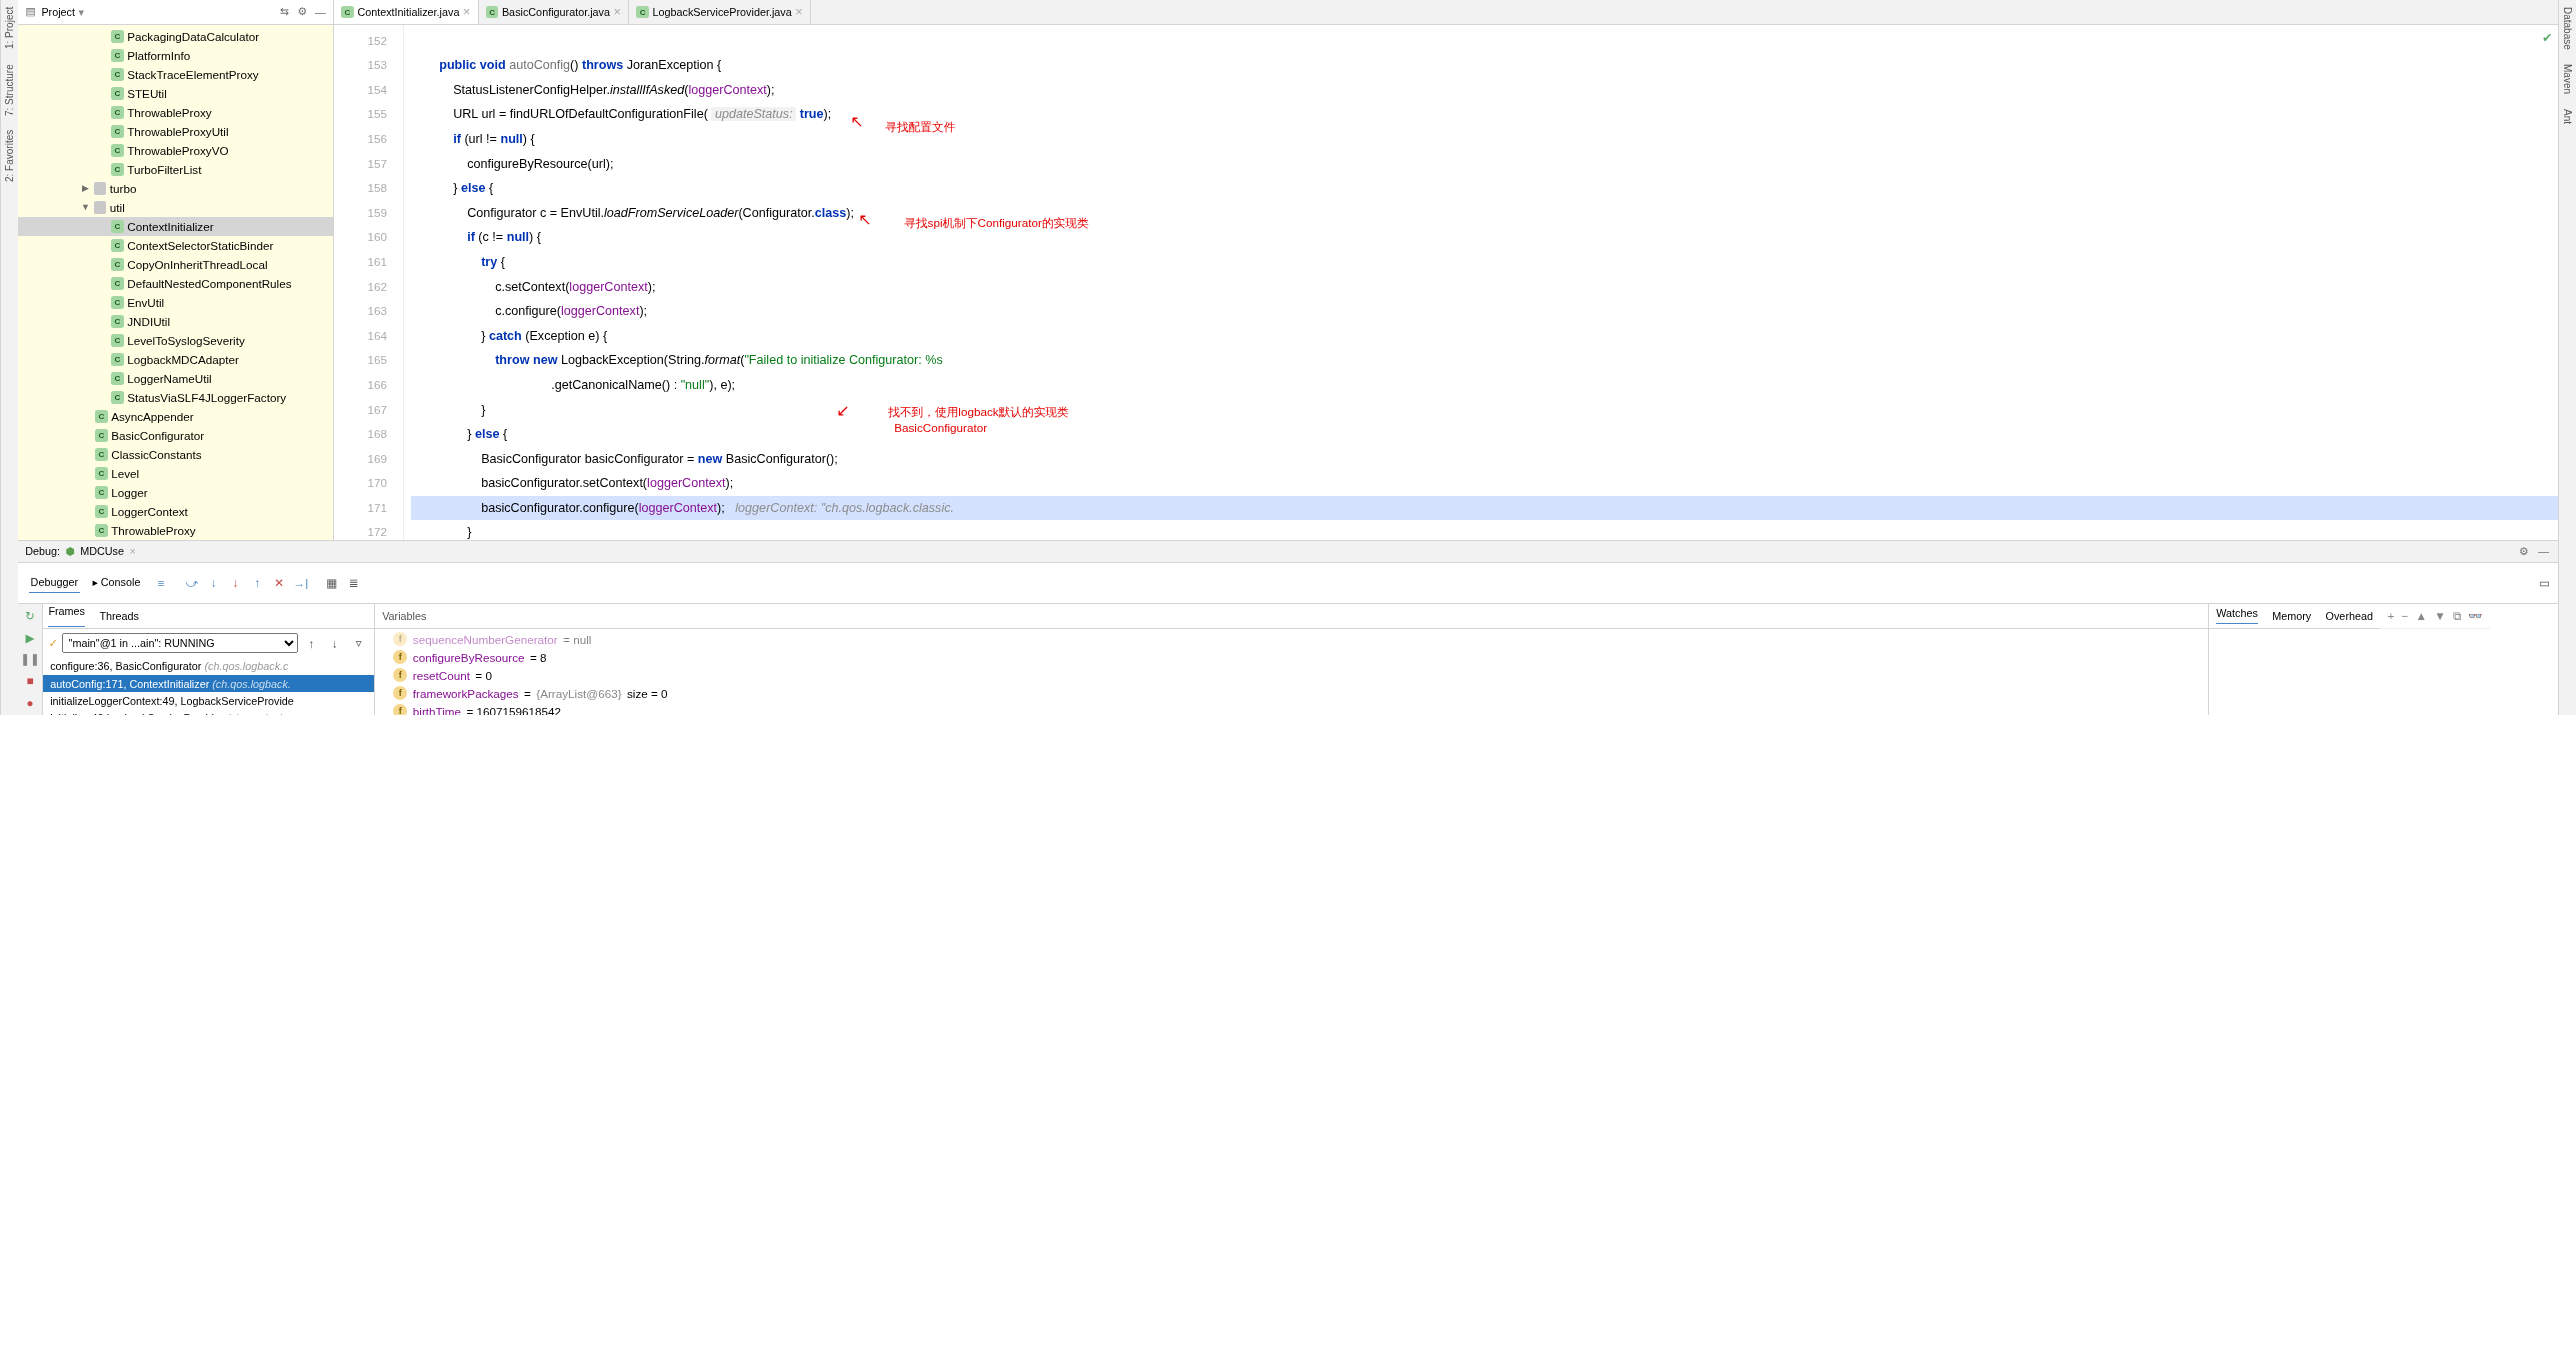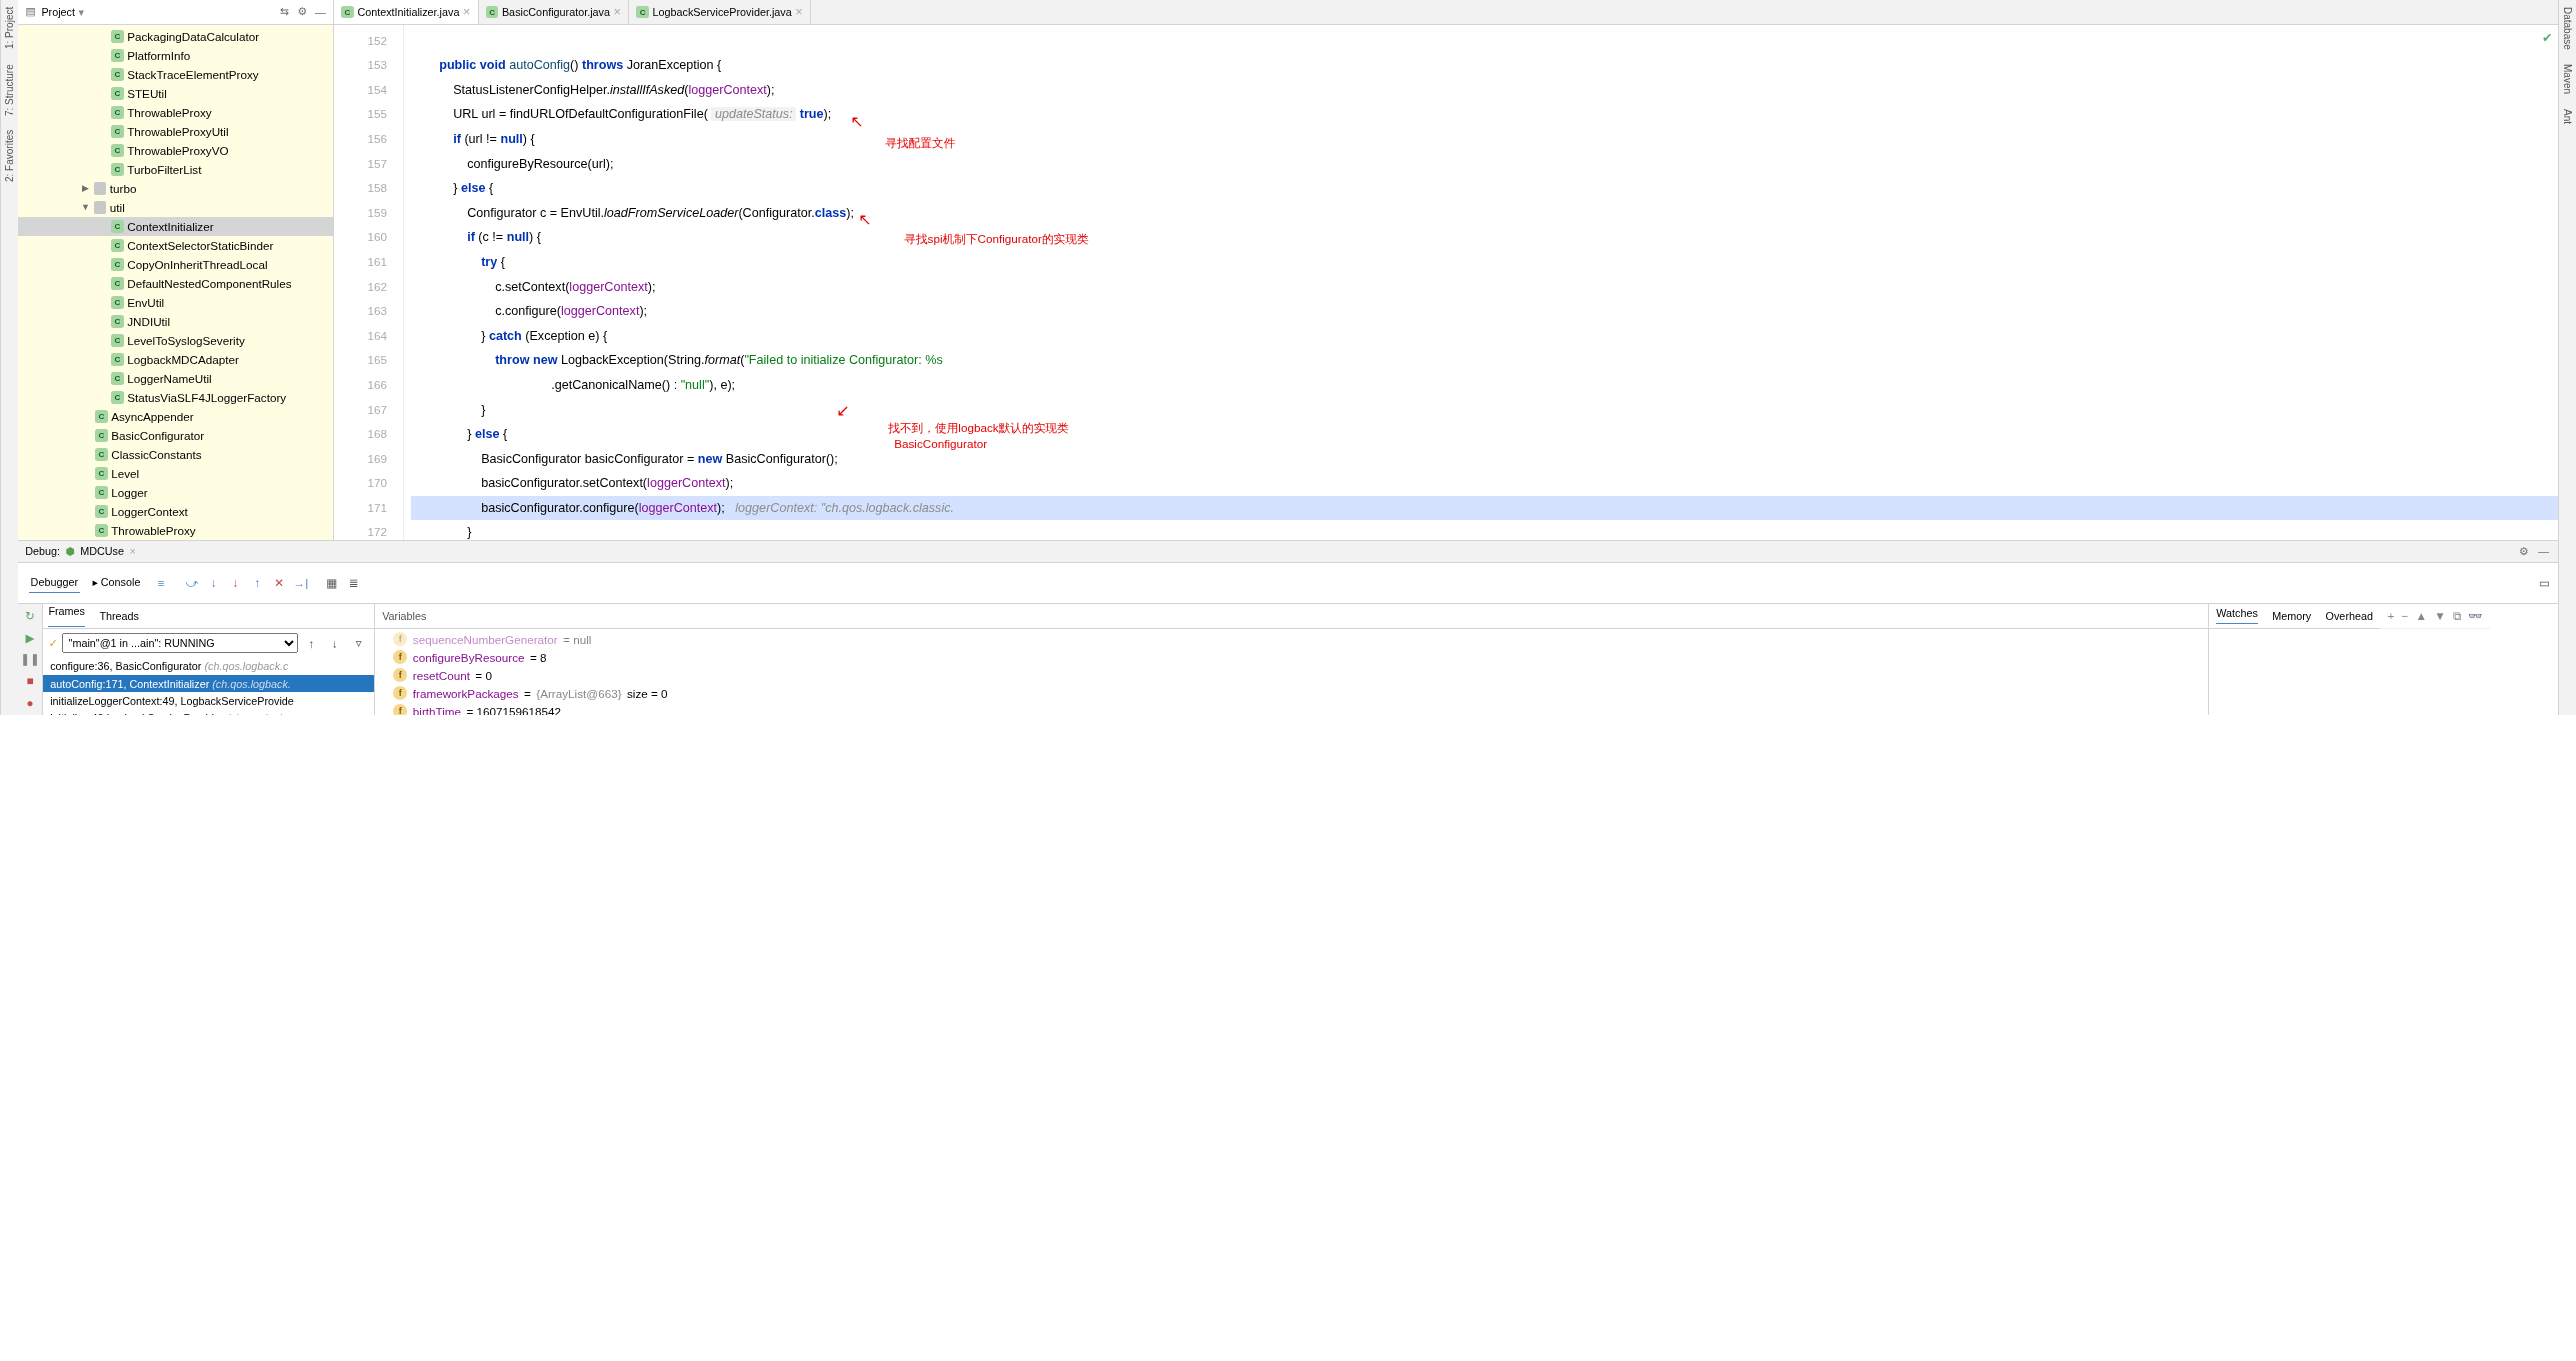--- a/index.html
+++ b/index.html
@@ -22,26 +22,26 @@
 .editor { flex: 1; display: flex; flex-direction: column; overflow: hidden; }
 .tabs { height: 25px; display: flex; align-items: stretch; border-bottom: 0.9px solid #d4d4d4; background: #f2f2f2; }
 .tab { display: flex; align-items: center; padding: 0 7.2px; gap: 3.6px; border-right: 0.9px solid #d4d4d4; font-size: 10.8px; background: #f2f2f2; }
 .tab.active { background: #fff; }
 .tab .close { color: #aaa; font-size: 12.6px; }
 .code-area { flex: 1; display: flex; overflow: hidden; background: #fff; position: relative; }
 .gutter { width: 70px; background: #fff; text-align: right; padding: 3.6px 16px 3.6px 3.6px; font-family: "Menlo", monospace; font-size: 11.7px; color: #adadad; line-height: 24.6px; border-right: 0.9px solid #eee; }
 .gutter2 { width: 7.2px; background: #fff; }
 .code { flex: 1; font-family: "Menlo", monospace; font-size: 12.6px; line-height: 24.6px; padding: 3.6px 0; white-space: pre; position: relative; }
 .kw { color: #0033b3; font-weight: bold; }
-.meth { color: #0c4a6e; }
+.meth { color: #737373; }
 .field { color: #871094; }
 .str { color: #067d17; }
 .hint { color: #8c8c8c; font-style: italic; background: #f2f2f2; padding: 0 3.6px; border-radius: 2.7px; }
 .ital { font-style: italic; }
-.annot { color: #e60000; font-size: 11.7px; font-family: -apple-system, sans-serif; position: absolute; margin-top: 16px; }
+.annot { color: #e60000; font-size: 11.7px; font-family: -apple-system, sans-serif; position: absolute; }
 .arrow { color: #e60000; font-size: 16px; position: absolute; }
 .curline { background: #d4e2ff; display: inline-block; width: 100%; }
 .inlinehint { color: #8c8c8c; font-style: italic; }
 .debug-panel { height: 175px; border-top: 0.9px solid #d4d4d4; display: flex; flex-direction: column; background: #fff; }
 .debug-header { height: 21.5px; display: flex; align-items: center; padding: 0 7.2px; gap: 5.4px; font-size: 10.8px; background: #f2f2f2; border-bottom: 0.9px solid #d4d4d4; }
 .debug-header .spacer { flex: 1; }
 .debug-toolbar { height: 41px; display: flex; align-items: center; padding: 0 3.6px; gap: 1.8px; border-bottom: 0.9px solid #d4d4d4; }
 .dbg-tabs { display: flex; gap: 10.8px; font-size: 10.8px; padding: 0 7.2px; }
 .dbg-tab { padding: 3.6px 1.8px; }
 .dbg-tab.active { border-bottom: 1.8px solid #4a86c7; font-weight: 500; }

